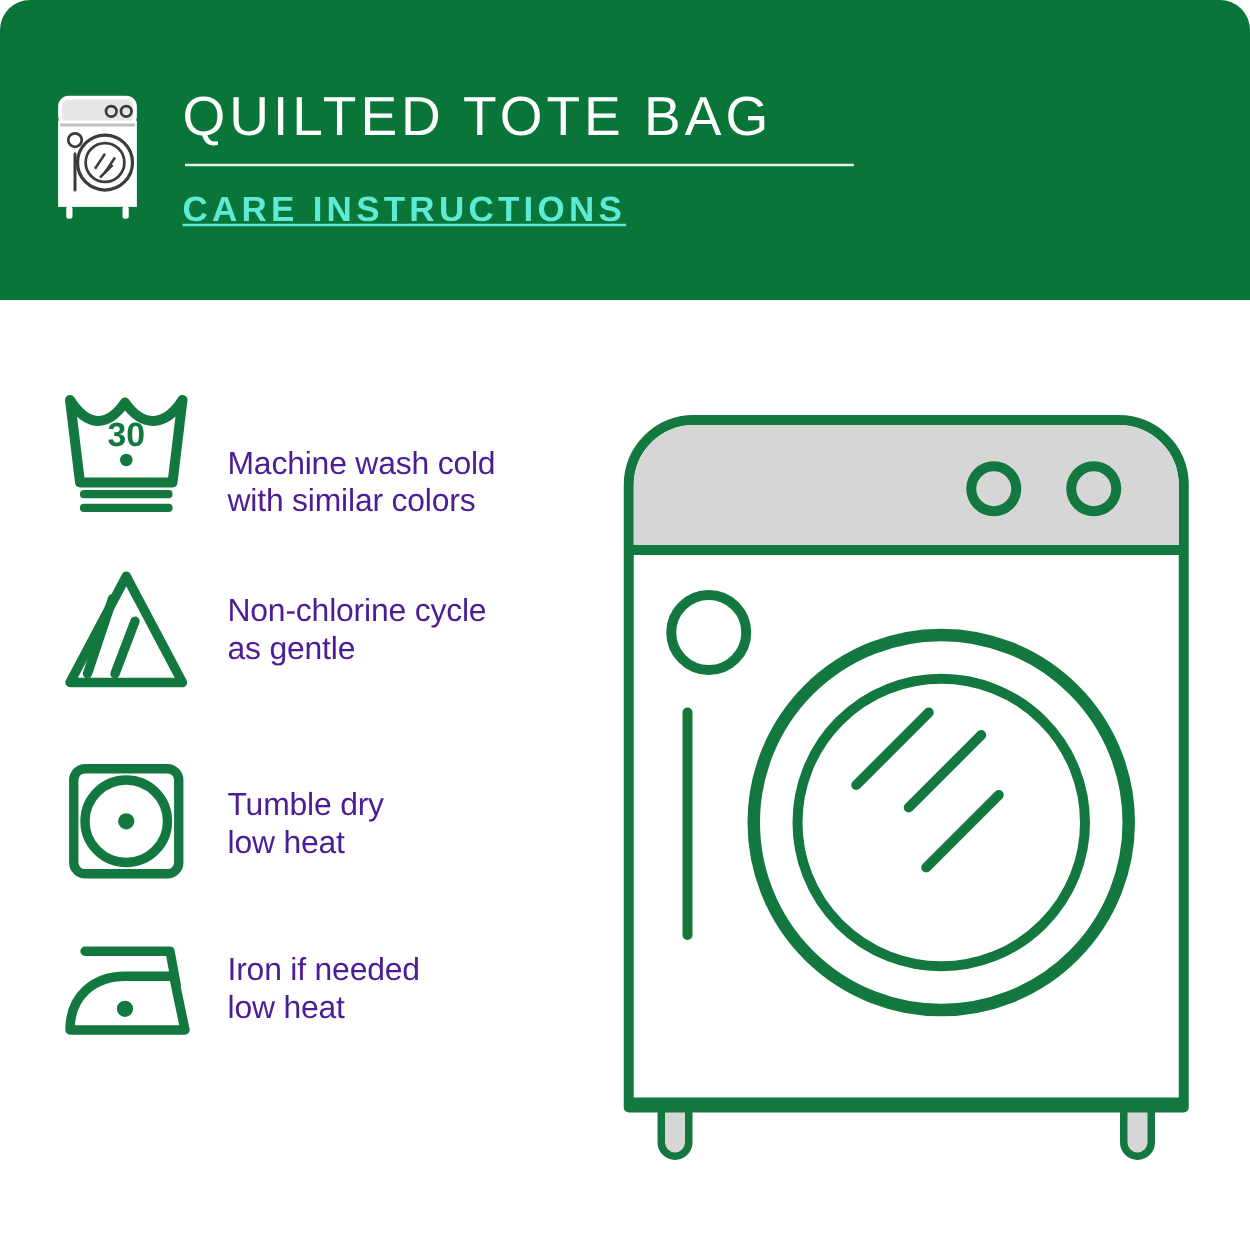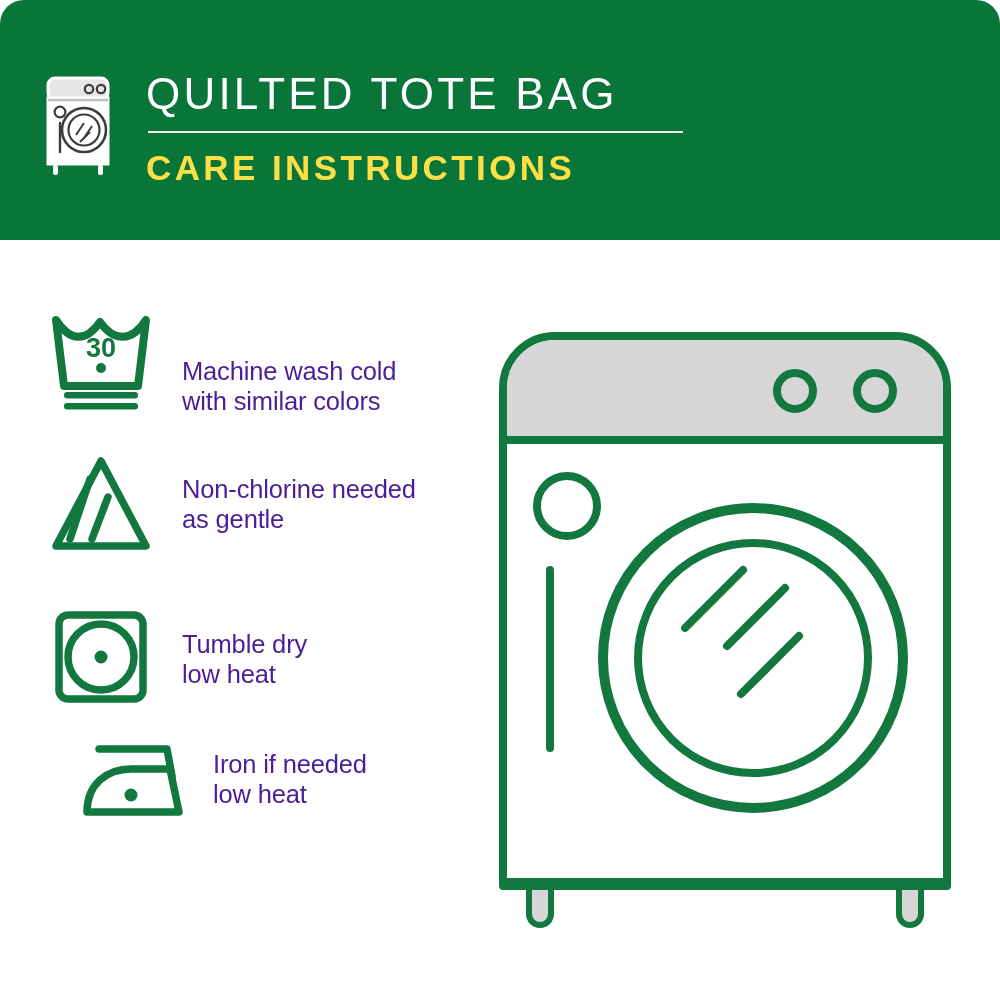--- a/index.html
+++ b/index.html
@@ -51,26 +51,27 @@
     white-space: nowrap;
   }
   #title-divider {
     width: 535px;
     height: 2px;
     background: #e8f1ec;
     margin: 11px 0 9px 2px;
   }
   #title-line2 {
     font-family: "Liberation Sans", sans-serif;
-    font-size: 35px;
+    font-size: 28px;
     font-weight: 700;
     letter-spacing: 3.4px;
-    color: #fde047;
+    color: #5eead4;
     line-height: 52px;
     white-space: nowrap;
+    text-decoration: underline;
   }
 
   
   #care-list {
     position: absolute;
     left: 0;
     top: 240px;
     width: 500px;
     height: 760px;
   }
@@ -97,21 +98,21 @@
     font-weight: 400;
     color: #4c1d95;
     line-height: 30px;
     letter-spacing: -0.15px;
   }
   .care-text div { white-space: nowrap; }
 
   #row-wash   { top:  58px; align-items: flex-end; }
   #row-bleach { top: 205px; }
   #row-dry    { top: 360px; }
-  #row-iron   { top: 480px; padding-left: 31px; }
+  #row-iron   { top: 492px; }
 
   
   #machine {
     position: absolute;
     left: 495px;
     top: 328px;
     width: 480px;
     height: 600px;
   }
 </style>
@@ -175,21 +176,21 @@
 
     <div class="care-row" id="row-bleach">
       <div class="care-icon-wrap">
         <svg width="118" height="110" viewBox="0 0 118 110" xmlns="http://www.w3.org/2000/svg">
           <path d="M59 12 L 104 97 L 14 97 Z" fill="none" stroke="#13783f" stroke-width="7.5" stroke-linejoin="round"></path>
           <line x1="48" y1="30" x2="28" y2="90" stroke="#13783f" stroke-width="7.5" stroke-linecap="round"></line>
           <line x1="66" y1="48" x2="50" y2="90" stroke="#13783f" stroke-width="7.5" stroke-linecap="round"></line>
         </svg>
       </div>
       <div class="care-text">
-        <div>Non-chlorine needed</div>
+        <div>Non-chlorine cycle</div>
         <div>as gentle</div>
       </div>
     </div>
 
     <div class="care-row" id="row-dry">
       <div class="care-icon-wrap">
         <svg width="118" height="110" viewBox="0 0 118 110" xmlns="http://www.w3.org/2000/svg">
           <rect x="17" y="11" width="84" height="84" rx="9" fill="none" stroke="#13783f" stroke-width="7.5"></rect>
           <circle cx="59" cy="53" r="33" fill="none" stroke="#13783f" stroke-width="7.5"></circle>
           <circle cx="59" cy="53" r="6.5" fill="#13783f"></circle>

